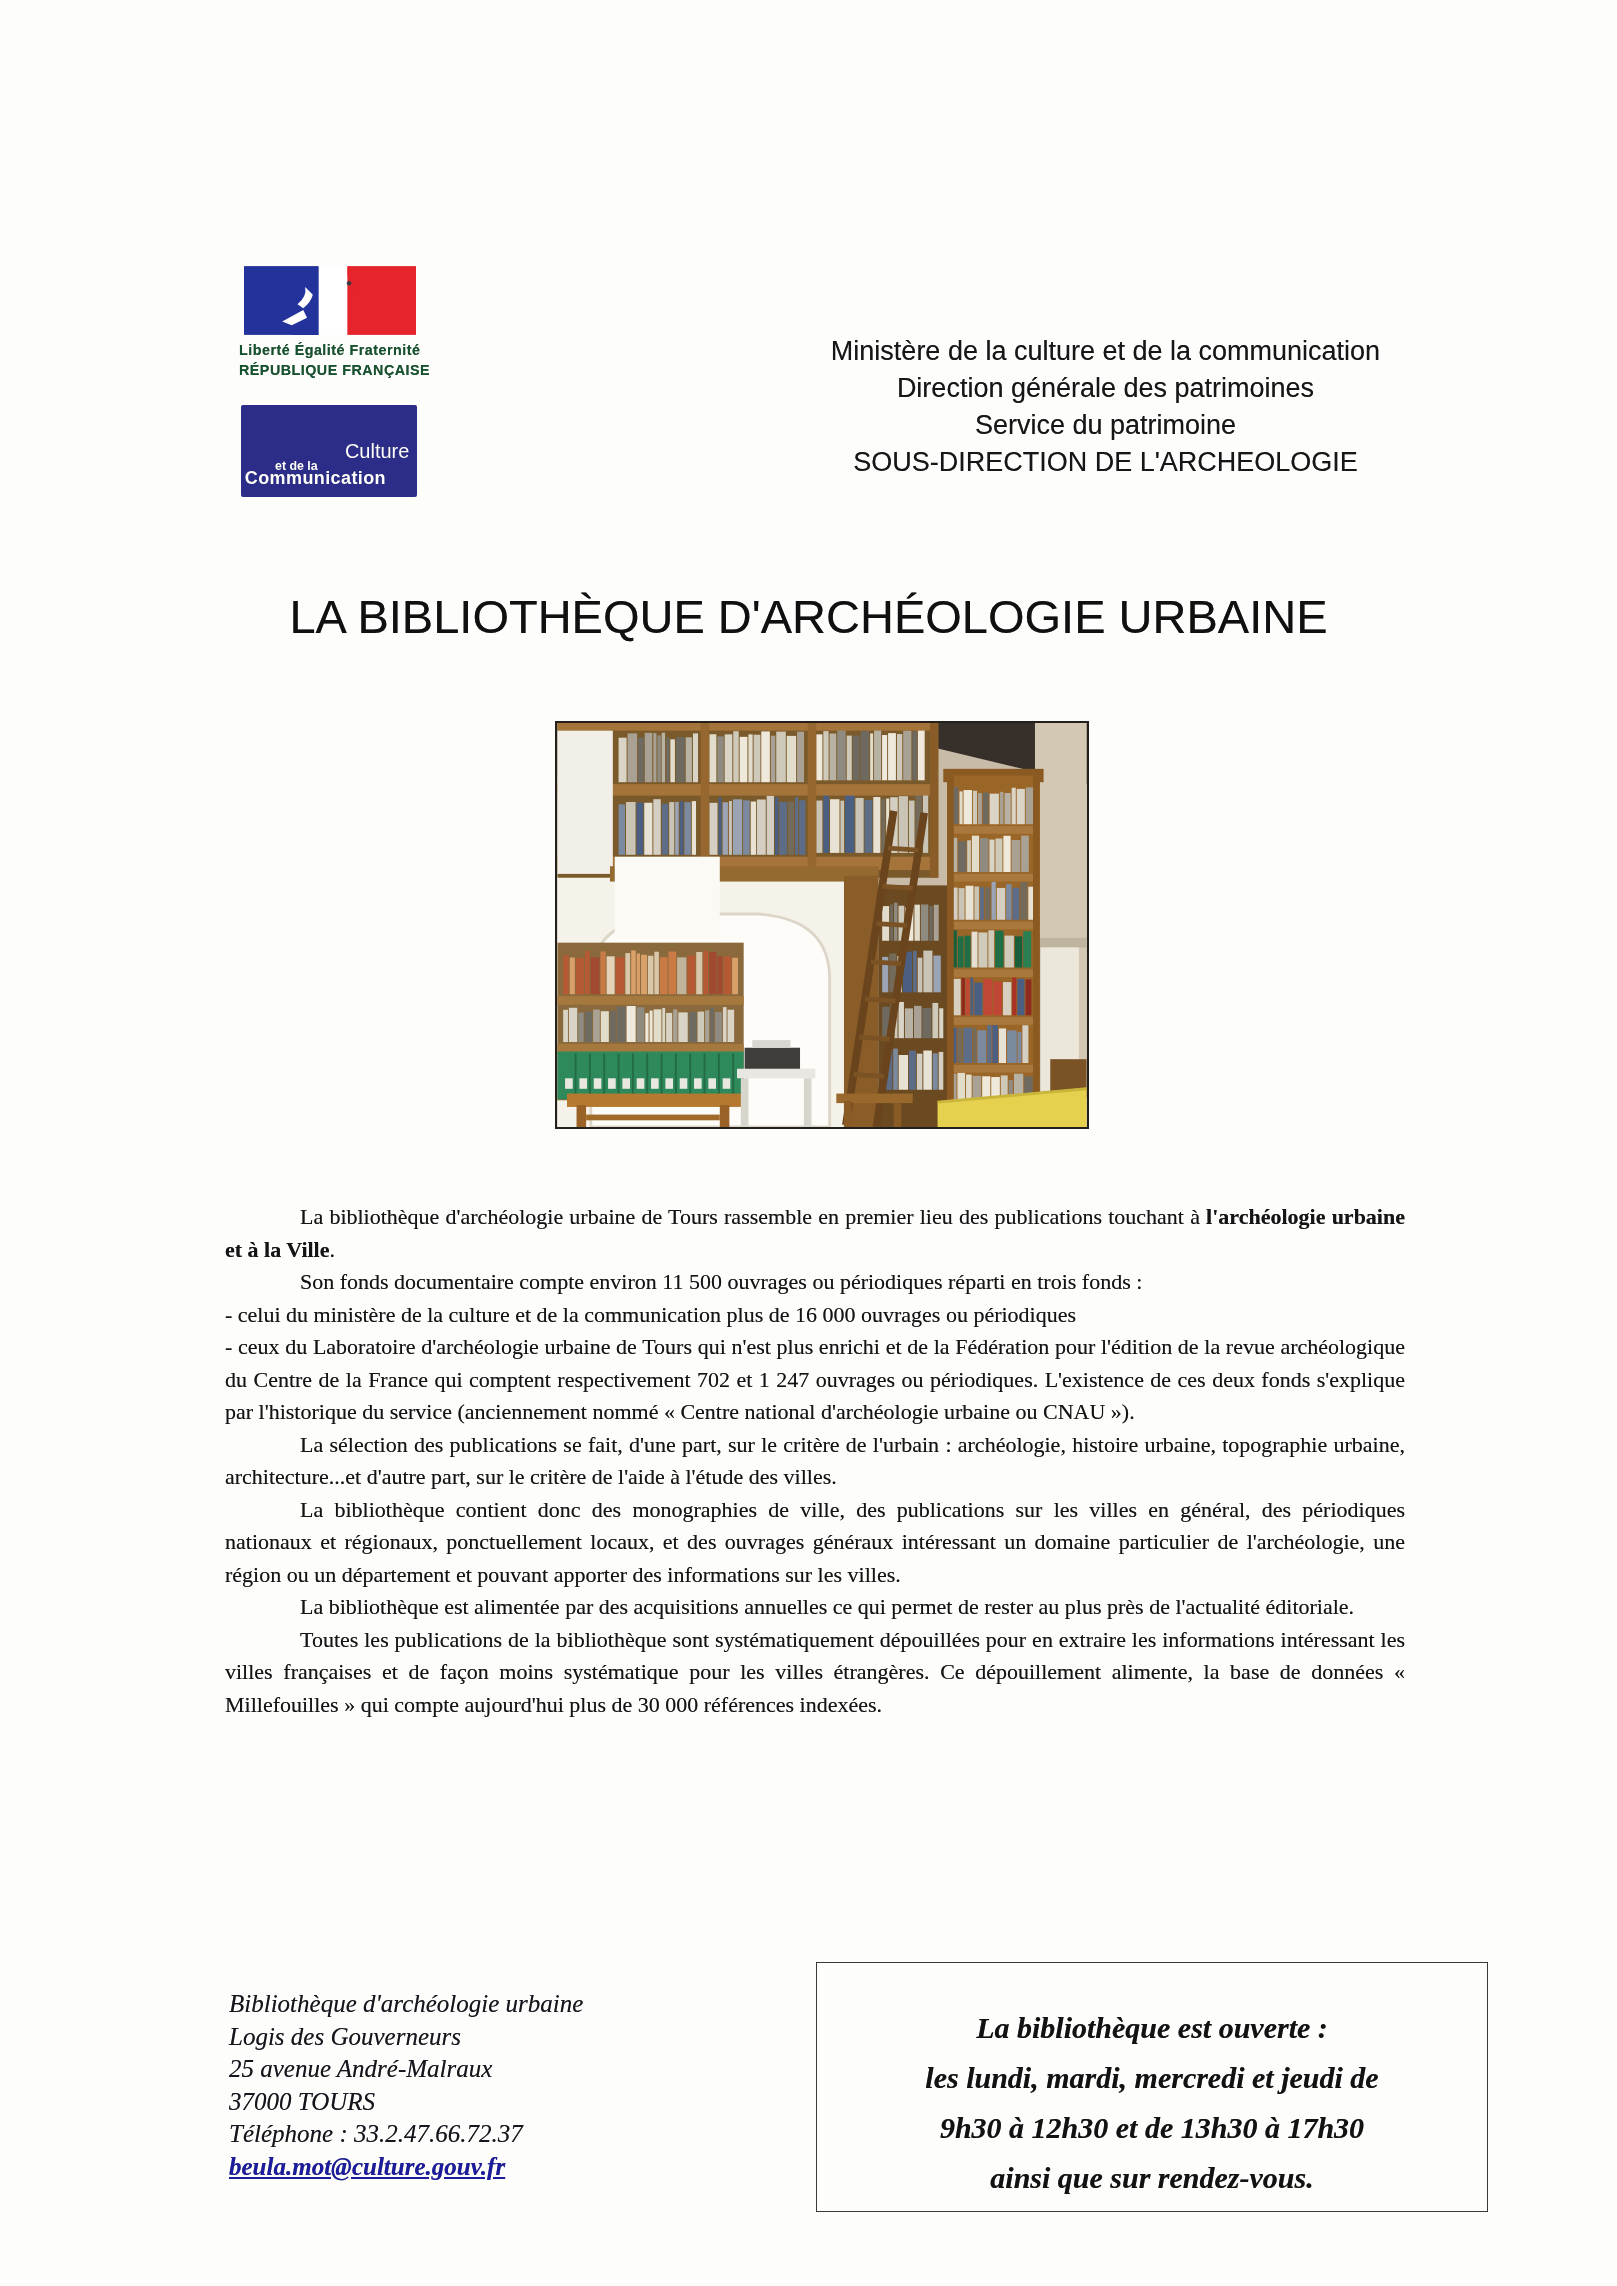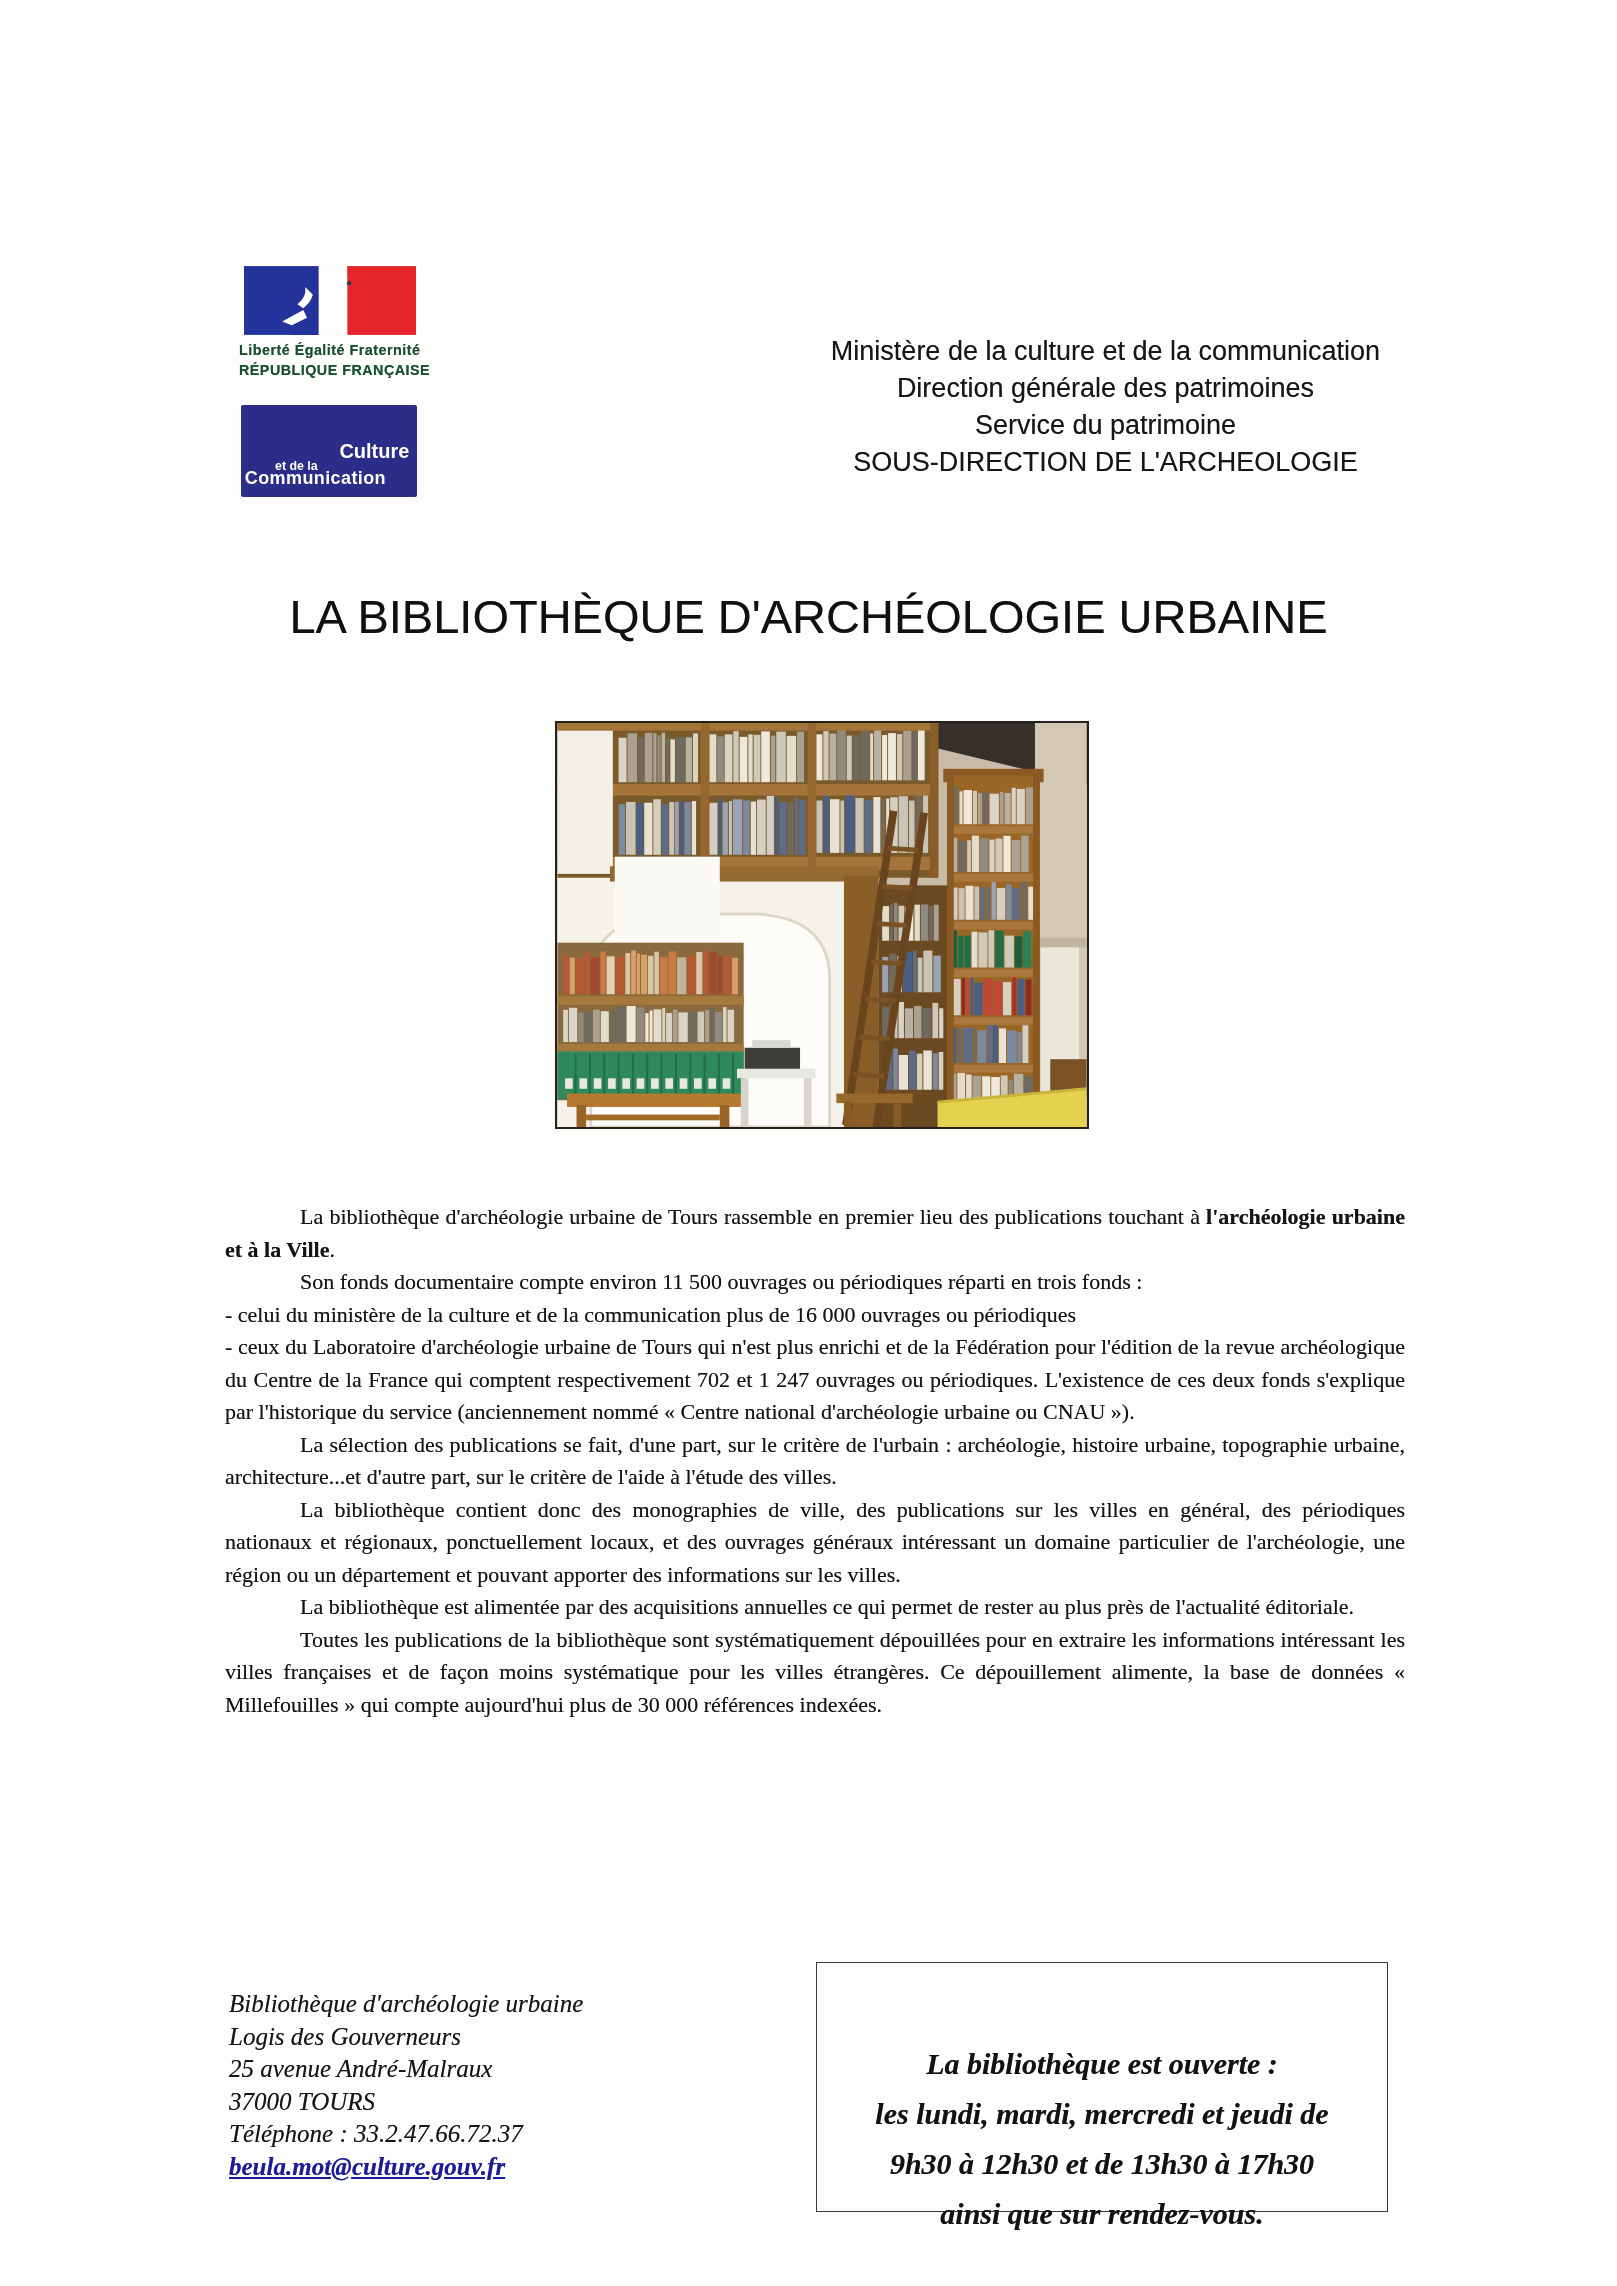--- a/index.html
+++ b/index.html
@@ -10,21 +10,21 @@
   }
 
   
   .flag-logo{position:absolute;left:244px;top:266px;width:172px;height:69px;}
   .motto{position:absolute;left:239px;top:340px;width:201px;
     font-family:"Liberation Sans",sans-serif;font-weight:bold;font-size:14.3px;line-height:20px;
     color:#14532d;letter-spacing:0.5px;}
   .culture-logo{position:absolute;left:241px;top:405px;width:176px;height:92px;
     background:#2b2d88;color:#ffffff;font-family:"Liberation Sans",sans-serif;border-radius:1.9px;}
   .cl-small{position:absolute;left:34px;top:10.5px;font-size:12.4px;font-weight:bold;margin-top:43px;}
-  .cl-line1{position:absolute;right:7.6px;top:35px;font-size:20px;font-weight:bold;}
+  .cl-line1{position:absolute;right:7.6px;top:35px;font-size:20px;font-weight:normal;}
   .cl-line2{position:absolute;left:3.8px;bottom:7.6px;font-size:18px;font-weight:bold;letter-spacing:0.4px;}
 
   .ministry{position:absolute;left:813px;top:333px;width:585px;text-align:center;
     font-family:"Liberation Sans",sans-serif;font-size:27px;line-height:37px;color:#161616;}
 
   
   .title{position:absolute;left:0;right:0;top:589px;text-align:center;
     font-family:"Liberation Sans",sans-serif;font-size:47px;line-height:55px;font-weight:500;color:#101010;}
 
   
@@ -36,23 +36,23 @@
     font-size:22px;line-height:32.5px;text-align:justify;color:#141414;}
   .bodytext p{margin:0;text-indent:75px;}
   .bodytext p.bullet{text-indent:0;}
 
   
   .contact{position:absolute;left:229px;top:1988px;width:535px;
     font-style:italic;font-size:25px;line-height:32.5px;color:#15151d;}
   .contact .name{font-weight:normal;}
   .contact a.email{color:#1b1b9e;font-weight:bold;text-decoration:underline;}
 
-  .hours{position:absolute;left:816px;top:1962px;width:572px;height:250px;
+  .hours{position:absolute;left:816px;top:1962px;width:672px;height:250px;
     border:1.9px solid #3a3a3a;box-sizing:border-box;text-align:center;
-    font-style:italic;font-weight:bold;font-size:30px;line-height:50px;color:#121212;padding-top:76px;}
+    font-style:italic;font-weight:bold;font-size:30px;line-height:50px;color:#121212;padding-top:40px;}
 </style>
 </head>
 <body>
 
 <div class="page">
 
   <div class="flag-logo">
     <svg width="172" height="69" viewBox="0 0 180 72">
       <rect x="0" y="0" width="78" height="72" fill="#24339b"></rect>
       <rect x="78" y="0" width="30" height="72" fill="#ffffff"></rect>

